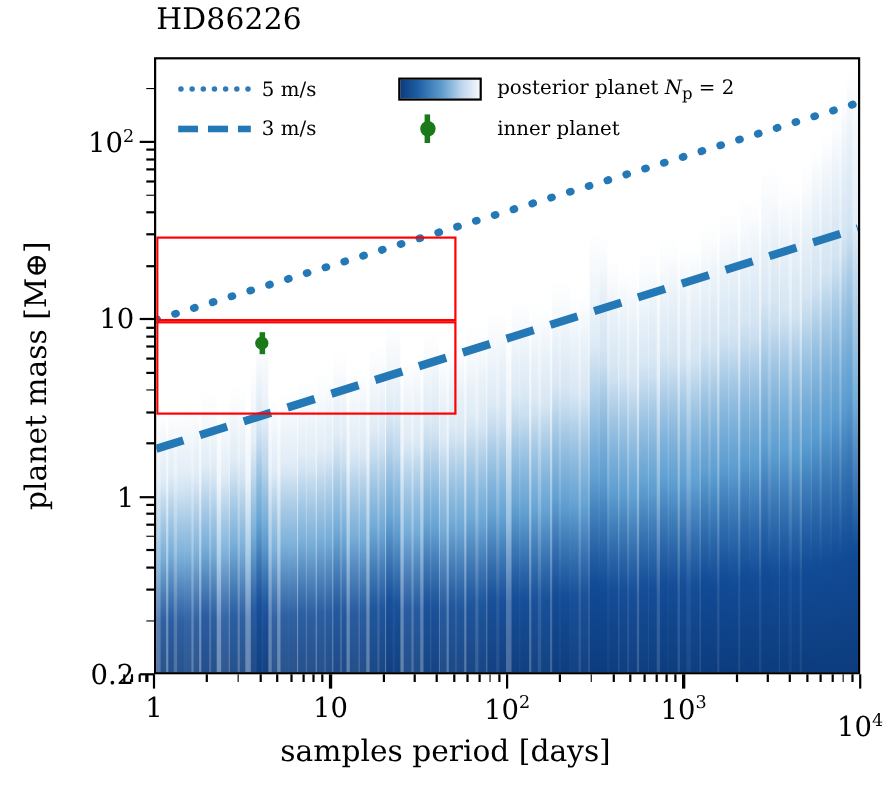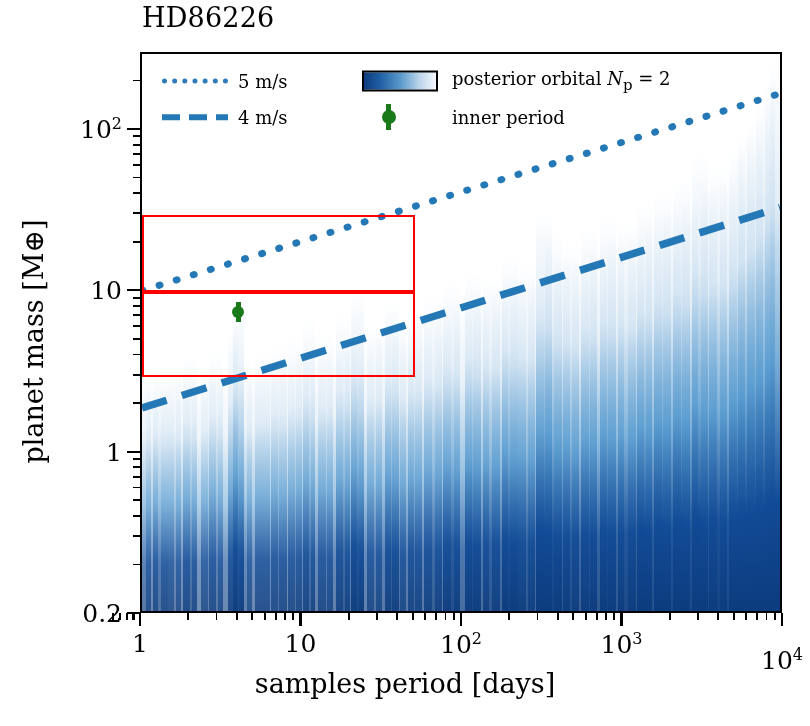--- a/index.html
+++ b/index.html
@@ -259,27 +259,27 @@
 
   <div id="legend">
     <div class="lg-key">
         <span class="dotline"></span>
       </div>
     <div class="lg-txt">5 m/s</div>
     <div class="lg-key">
         <span class="cbar"></span>
       </div>
     <div class="lg-txt">
-      <span>posterior orbital</span>
+      <span>posterior planet</span>
       <i>N</i><sub>p</sub><span> = 2</span>
     </div>
 
     <div class="lg-key">
         <span class="dashline"></span>
       </div>
-    <div class="lg-txt">4 m/s</div>
+    <div class="lg-txt">3 m/s</div>
     <div class="lg-key">
         <span class="errpt"></span>
       </div>
-    <div class="lg-txt">inner period</div>
+    <div class="lg-txt">inner planet</div>
   </div>
 
 </div>
 
 </body></html>

